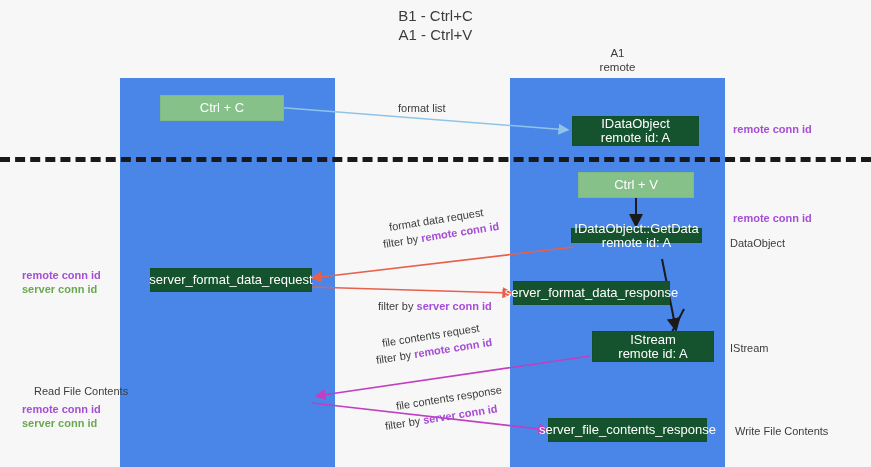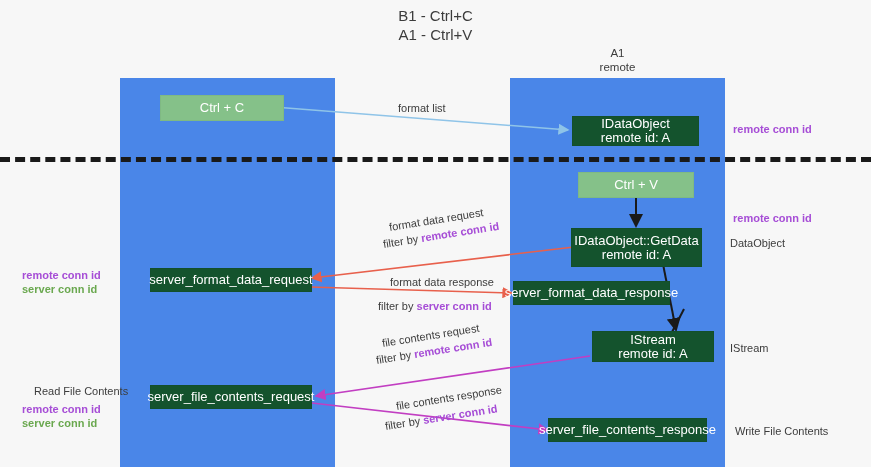--- a/index.html
+++ b/index.html
@@ -147,40 +147,38 @@
 
   <div class="divider"></div>
 
   <div class="node green" style="left:160px; top:95px; width:124px; height:26px;">Ctrl + C</div>
 
   <div class="node orange" style="left:572px; top:116px; width:127px; height:30px;">IDataObject
 remote id: A</div>
 
   <div class="node green" style="left:578px; top:172px; width:116px; height:26px;">Ctrl + V</div>
 
-  <div class="node orange" style="left:571px; top:228px; width:131px; height:39px;">IDataObject::GetData
+  <div class="node orange" style="left:571px; top:228px; width:131px; height:15px;">IDataObject::GetData
 remote id: A</div>
 
   <div class="node orange" style="left:513px; top:281px; width:157px; height:24px;">server_format_data_response</div>
 
   <div class="node orange" style="left:150px; top:268px; width:162px; height:24px;">server_format_data_request</div>
 
   <div class="node orange" style="left:592px; top:331px; width:122px; height:31px;">IStream
 remote id: A</div>
 
-  <div class="node orange" style="left:150px; top:385px; width:162px; height:24px;">server_file_contents_request</div>
 
   <div class="node orange" style="left:548px; top:418px; width:159px; height:24px;">server_file_contents_response</div>
 
   <div class="edgelabel" style="left:398px; top:100px;">format list</div>
 
   <div class="edgelabel rot" style="left:389px; top:219px;">format data request</div>
   <div class="edgelabel rot" style="left:383px; top:236px;"><span>filter by </span><span class="hl-purple">remote conn id</span></div>
 
-  <div class="edgelabel" style="left:390px; top:274px;">format data response</div>
   <div class="edgelabel" style="left:378px; top:298px;"><span>filter by </span><span class="hl-purple">server conn id</span></div>
 
   <div class="edgelabel rot" style="left:382px; top:335px;">file contents request</div>
   <div class="edgelabel rot" style="left:376px; top:352px;"><span>filter by </span><span class="hl-purple">remote conn id</span></div>
 
   <div class="edgelabel rot" style="left:396px; top:398px;">file contents response</div>
   <div class="edgelabel rot" style="left:385px; top:418px;"><span>filter by </span><span class="hl-purple">server conn id</span></div>
 
   <div class="ann purple" style="left:733px; top:122px;">remote conn id</div>
 

